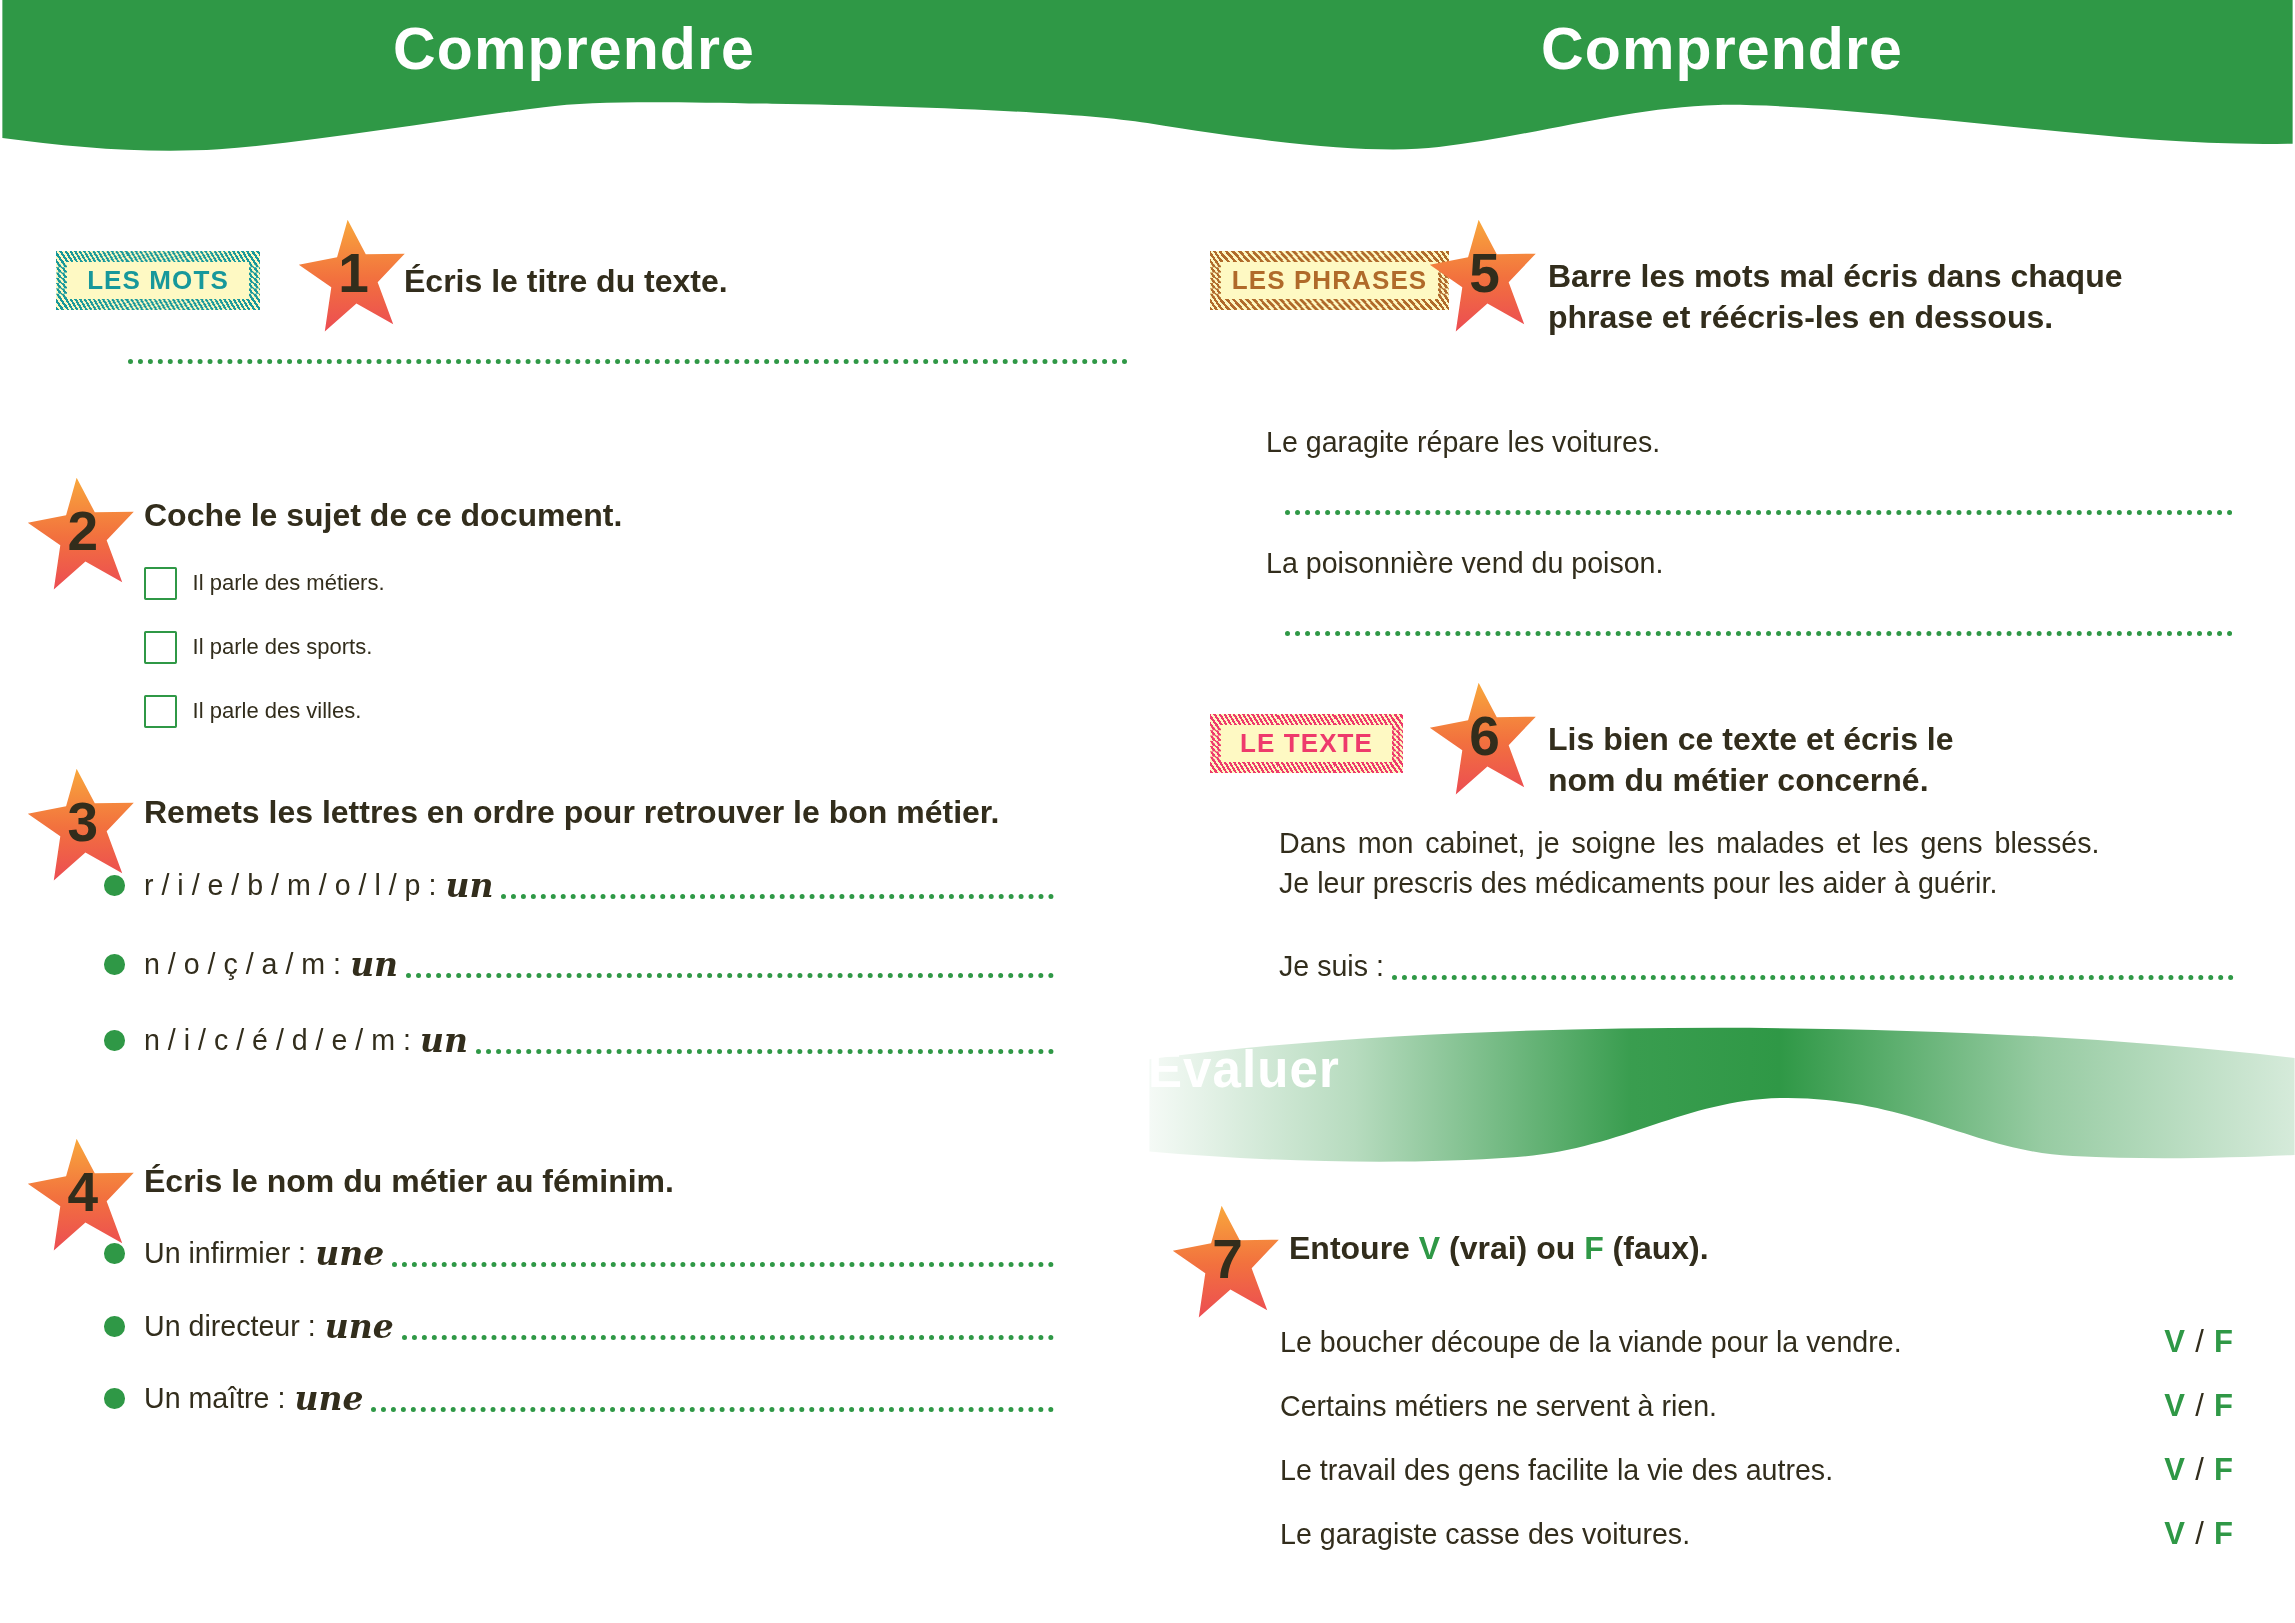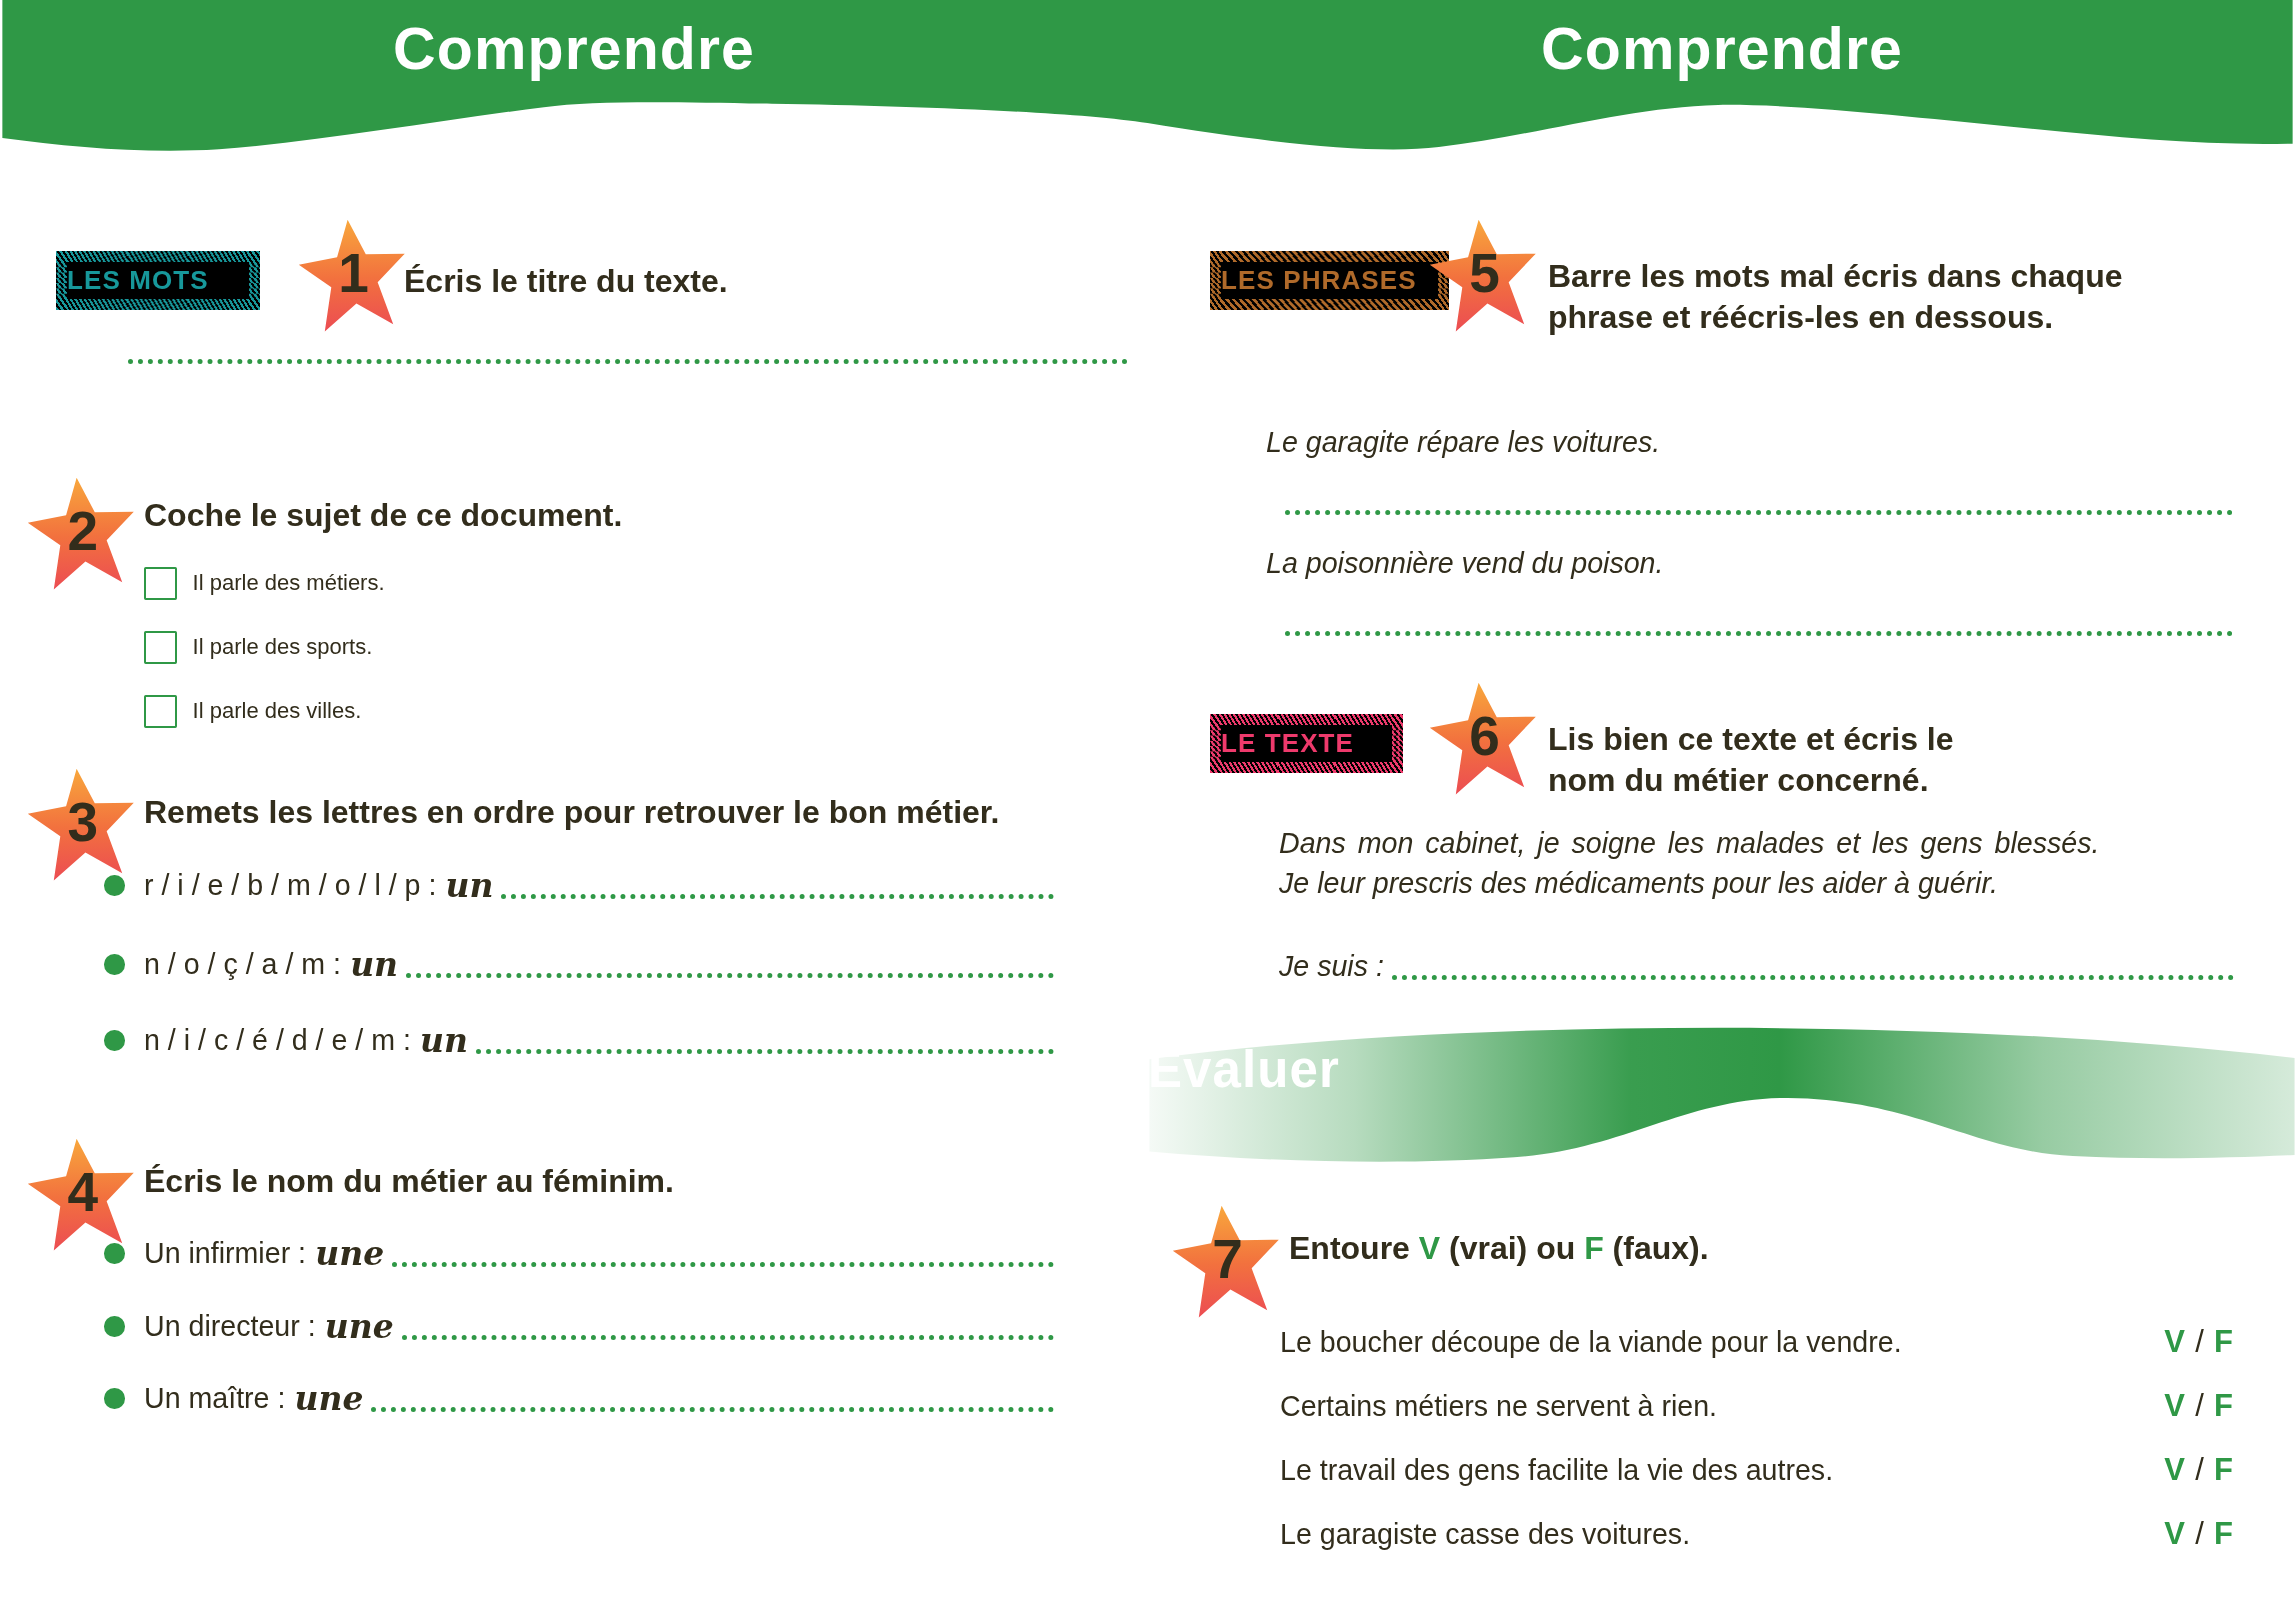--- a/index.html
+++ b/index.html
@@ -6,40 +6,40 @@
   #canvas{position:relative;width:2295px;height:1623px;background:#fff;overflow:hidden;
           font-family:"Liberation Sans",sans-serif;color:var(--dark);}
   .abs{position:absolute;}
 
   
   #header-svg{position:absolute;top:0;left:0;}
   .page-title{position:absolute;top:15px;width:1148px;text-align:center;
               font-size:59px;font-weight:bold;color:#fff;letter-spacing:1.1px;}
 
   
-  .badge{position:absolute;height:37px;display:flex;align-items:center;
+  .badge{position:absolute;height:37px;display:flex;align-items:center;justify-content:center;
          border:11.4px solid transparent;border-image-slice:24;border-image-repeat:round;
-         font-weight:bold;font-size:26px;letter-spacing:1.1px;background:#000000;}
+         font-weight:bold;font-size:26px;letter-spacing:1.1px;background:#fef9c3;}
   .badge.teal {color:var(--teal);
     border-image-source:repeating-linear-gradient(55deg,var(--teal) 0,var(--teal) 5.1px,transparent 5.1px,transparent 9.7px);}
   .badge.brown{color:var(--brown);
     border-image-source:repeating-linear-gradient(55deg,var(--brown) 0,var(--brown) 5.1px,transparent 5.1px,transparent 9.7px);}
   .badge.pink {color:var(--pink);
     border-image-source:repeating-linear-gradient(55deg,var(--pink) 0,var(--pink) 5.1px,transparent 5.1px,transparent 9.7px);}
 
   
   .star{position:absolute;width:111px;height:117px;display:flex;align-items:center;justify-content:center;}
   .star .shape{position:absolute;inset:0;transform:rotate(-6deg);
     clip-path:polygon(50% 2%,63% 33%,98% 36%,71% 58%,81% 95%,50% 74%,19% 95%,29% 58%,2% 36%,37% 33%);
     background:linear-gradient(185deg,var(--star_top) 0%,var(--star_mid) 52%,var(--star_bottom) 100%);}
   .star .num{position:relative;font-size:55px;font-weight:bold;color:var(--dark);top:-2.3px;}
 
   
   .q-title{position:absolute;font-size:32px;font-weight:bold;color:var(--dark);line-height:39px;white-space:nowrap;}
-  .body-txt{position:absolute;font-size:28.6px;color:var(--dark);line-height:40px;white-space:nowrap;font-style:italic;}
+  .body-txt{position:absolute;font-size:28.6px;color:var(--dark);line-height:40px;white-space:nowrap;}
   .green-letter{color:var(--green);font-weight:bold;}
 
   
   .dotline{border-bottom:5.1px dotted var(--green);height:0;}
   .dotline.abs{position:absolute;}
   .dotline.flex{flex:1;margin-left:8px;margin-bottom:5.7px;align-self:flex-end;}
 
   
   .row{position:absolute;display:flex;align-items:center;}
   .bullet{width:20.6px;height:20.6px;border-radius:50%;background:var(--green);margin-right:19.4px;flex:none;}

